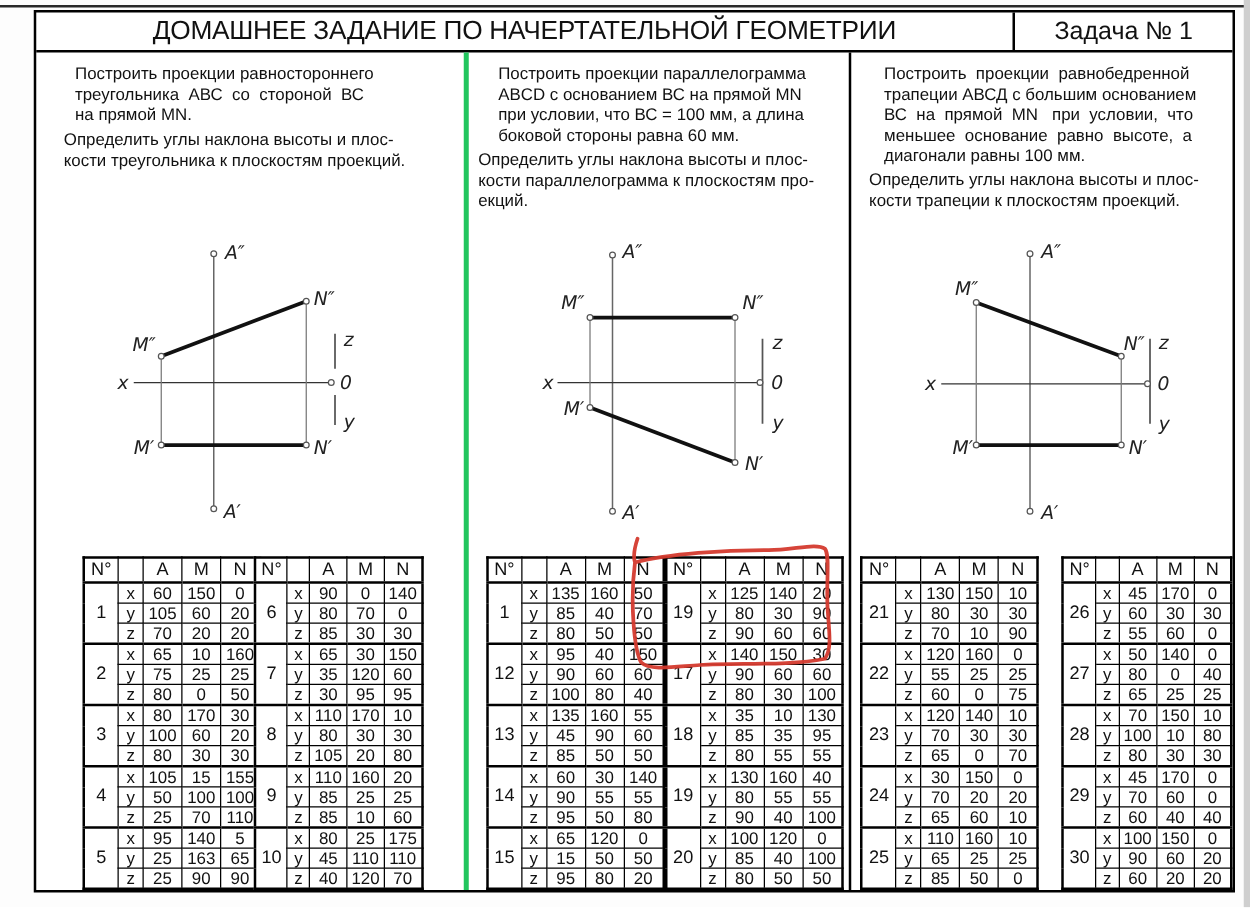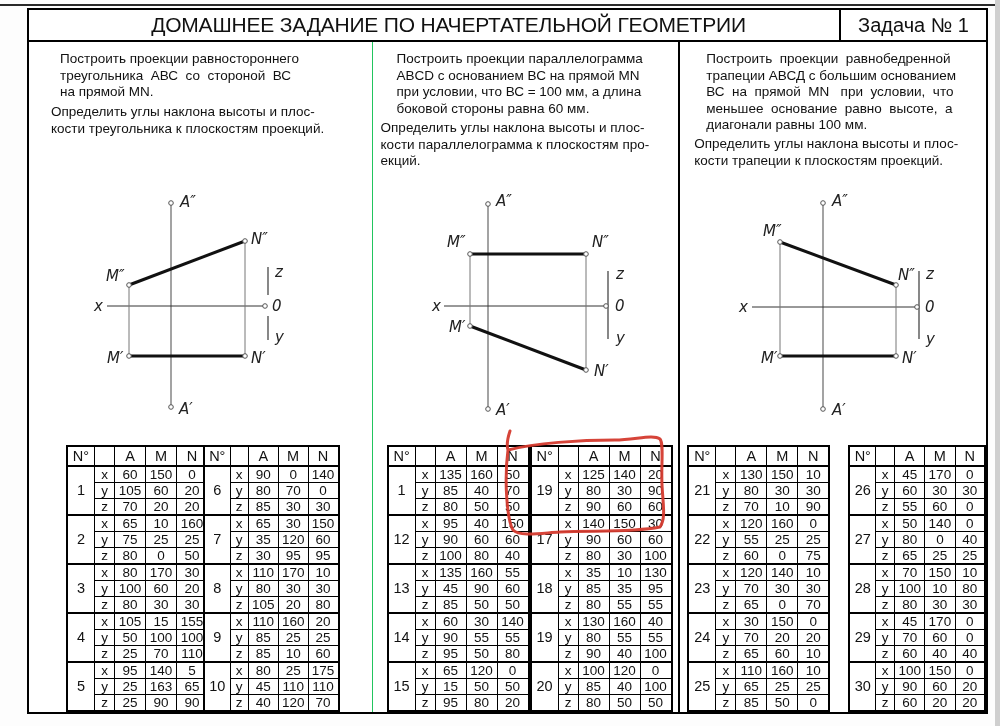--- a/index.html
+++ b/index.html
@@ -3,27 +3,27 @@
 <meta charset="utf-8">
 <style>
   html,body{margin:0;padding:0;background:#ffffff;}
   .page{position:relative;width:1000px;height:726px;background:#fdfdfd;overflow:hidden;
         font-family:"Liberation Sans", sans-serif;color:#111;}
   .top-edge{position:absolute;left:0;top:4px;width:1000px;height:2px;background:#2a2a2a;}
   .right-edge{position:absolute;right:0;top:0;width:5px;height:726px;background:#cfcfcf;}
   .sheet{position:absolute;left:27px;top:8px;width:957px;height:702px;border:2px solid #000;background:#fff;}
   .titlebar{position:absolute;left:0;top:0;width:100%;height:30px;border-bottom:2px solid #000;display:flex;}
   .titlebar .ttl{width:781px;display:flex;align-items:center;justify-content:center;
-        font-size:21px;letter-spacing:-0.2px;white-space:nowrap;margin-left:29px;}
+        font-size:21px;letter-spacing:-0.2px;white-space:nowrap;}
   .titlebar .task{flex:1;border-left:2px solid #000;display:flex;align-items:center;justify-content:center;
         font-size:20px;white-space:nowrap;}
   .cols{position:absolute;left:0;top:32px;width:100%;height:670px;display:flex;}
   .col{position:relative;height:100%;}
   .col.c1{width:321px;}
-  .col.c2{width:316px;border-left:1px solid #22c55e;margin-left:32px;}
+  .col.c2{width:316px;border-left:4px solid #22c55e;margin-left:32px;}
   .col.c3{width:316px;border-left:2px solid #000;}
   .instr{position:absolute;top:9px;right:4px;font-size:13.5px;line-height:16.5px;white-space:pre-wrap;}
   .c1 .p1{left:31px;} .c1 .p2{left:22px;top:62px;}
   .c2 .p1{left:24px;} .c2 .p2{left:8px;top:78px;}
   .c3 .p1{left:26px;} .c3 .p2{left:14px;top:94px;}
   .diagram{position:absolute;top:140px;}
   .c1 .diagram{left:31px;} .c2 .diagram{left:6px;} .c3 .diagram{left:0px;}
   .diagram text{font-family:"DejaVu Sans", sans-serif;font-style:italic;font-size:15px;fill:#222;}
   .vt-host{position:absolute;top:403px;}
   .vt-host table{border-collapse:collapse;table-layout:fixed;border:2px solid #000;background:#fff;}

